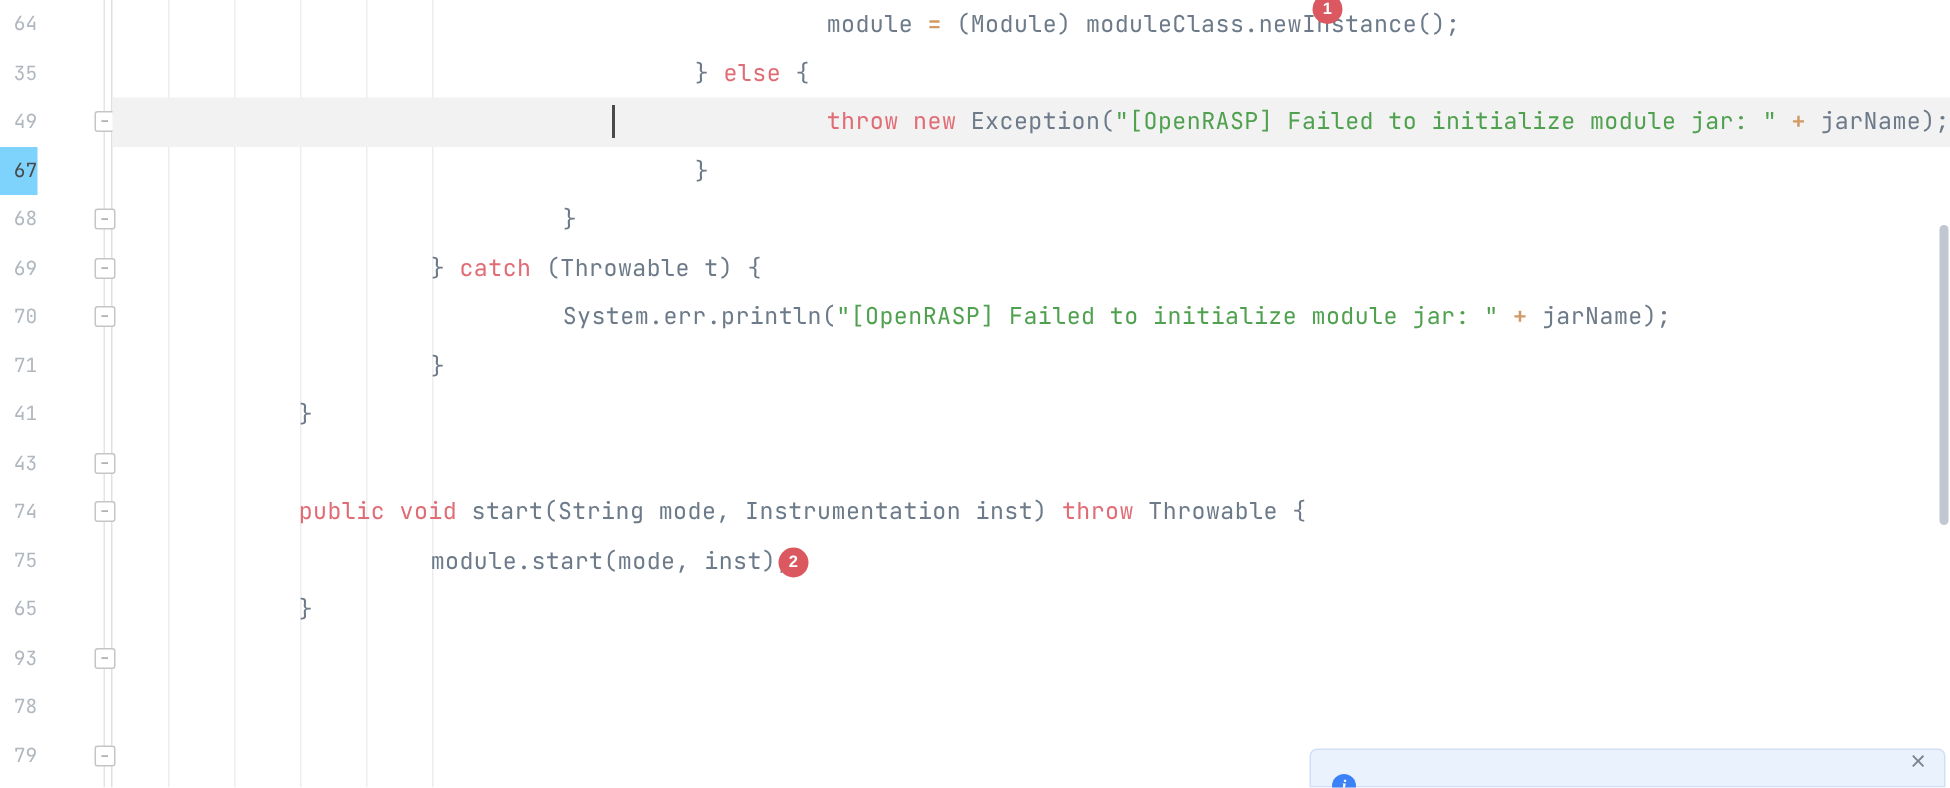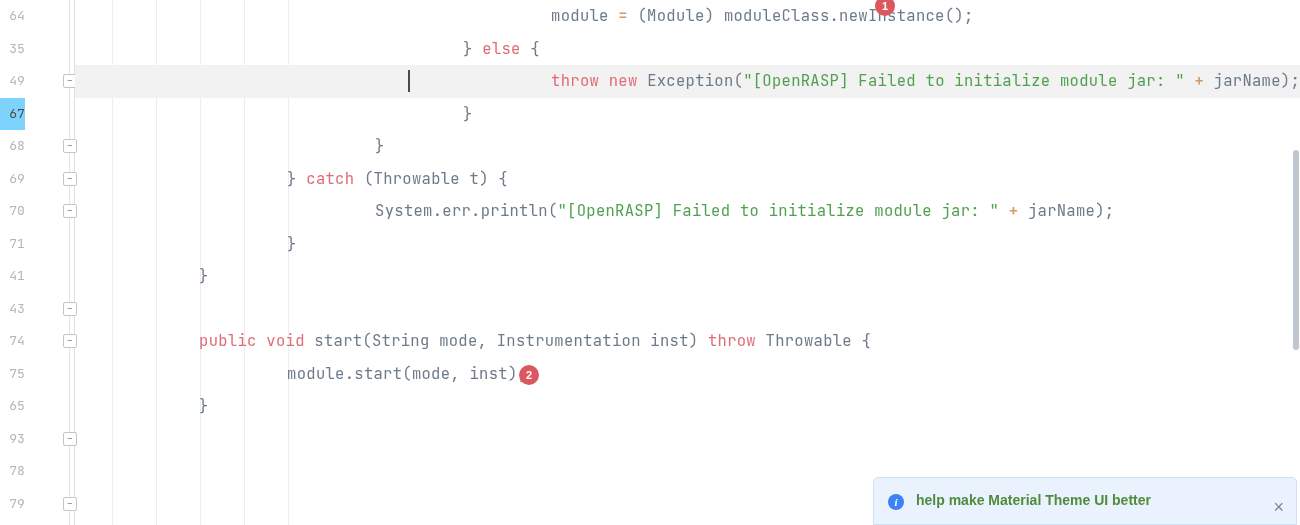--- a/index.html
+++ b/index.html
@@ -227,15 +227,14 @@
       <div class="code-line" style="padding-left: 124px;"><span style="padding-left: 88px;"></span><span class="tok-id">module.start(mode, inst);</span><div class="badge" style="left: 444px; top: 7px;">2</div></div>
       <div class="code-line" style="padding-left: 80px;"><span style="padding-left: 44px;"></span><span class="tok-id">}</span></div>
     </div>
   <div class="scrollbar">
     <div class="thumb" id="thumb" style="top: 150px; height: 200px;"></div>
   </div>
 </div>
 
 <div class="notification">
   <div class="nicon">i</div>
-  <div class="ntitle">help make Material Theme UI better</div>
   <div class="nclose">×</div>
 </div>
 
 </body></html>

